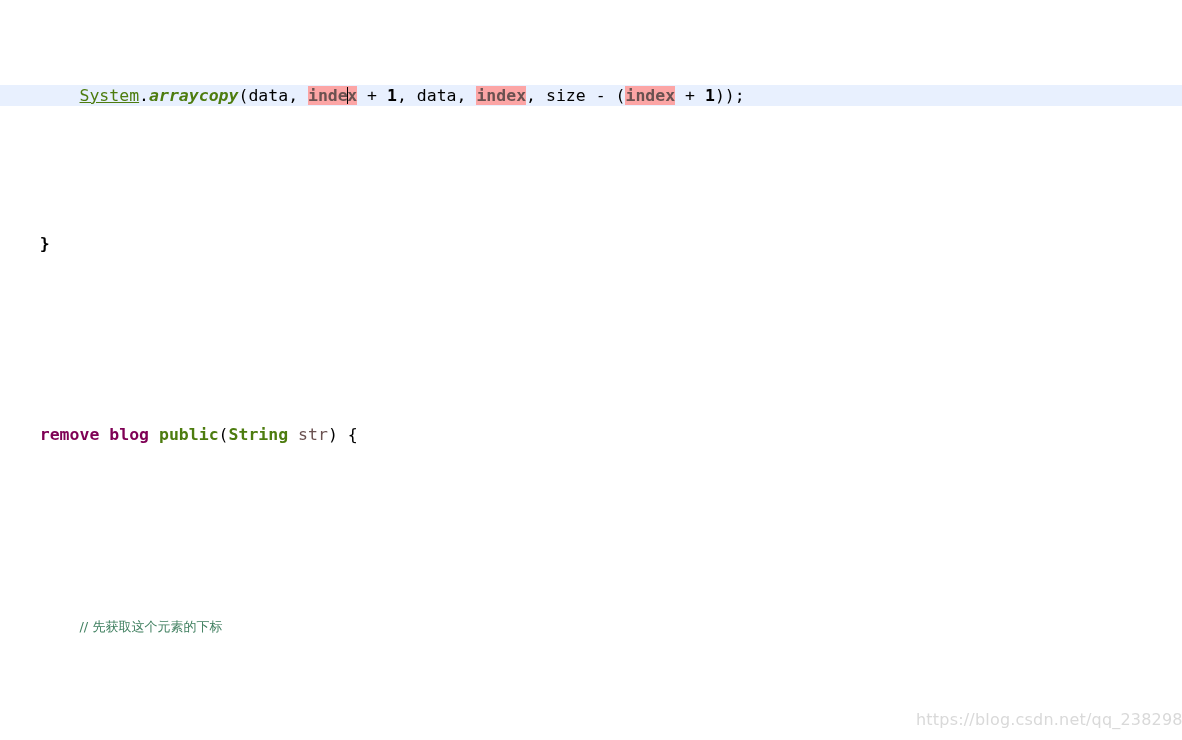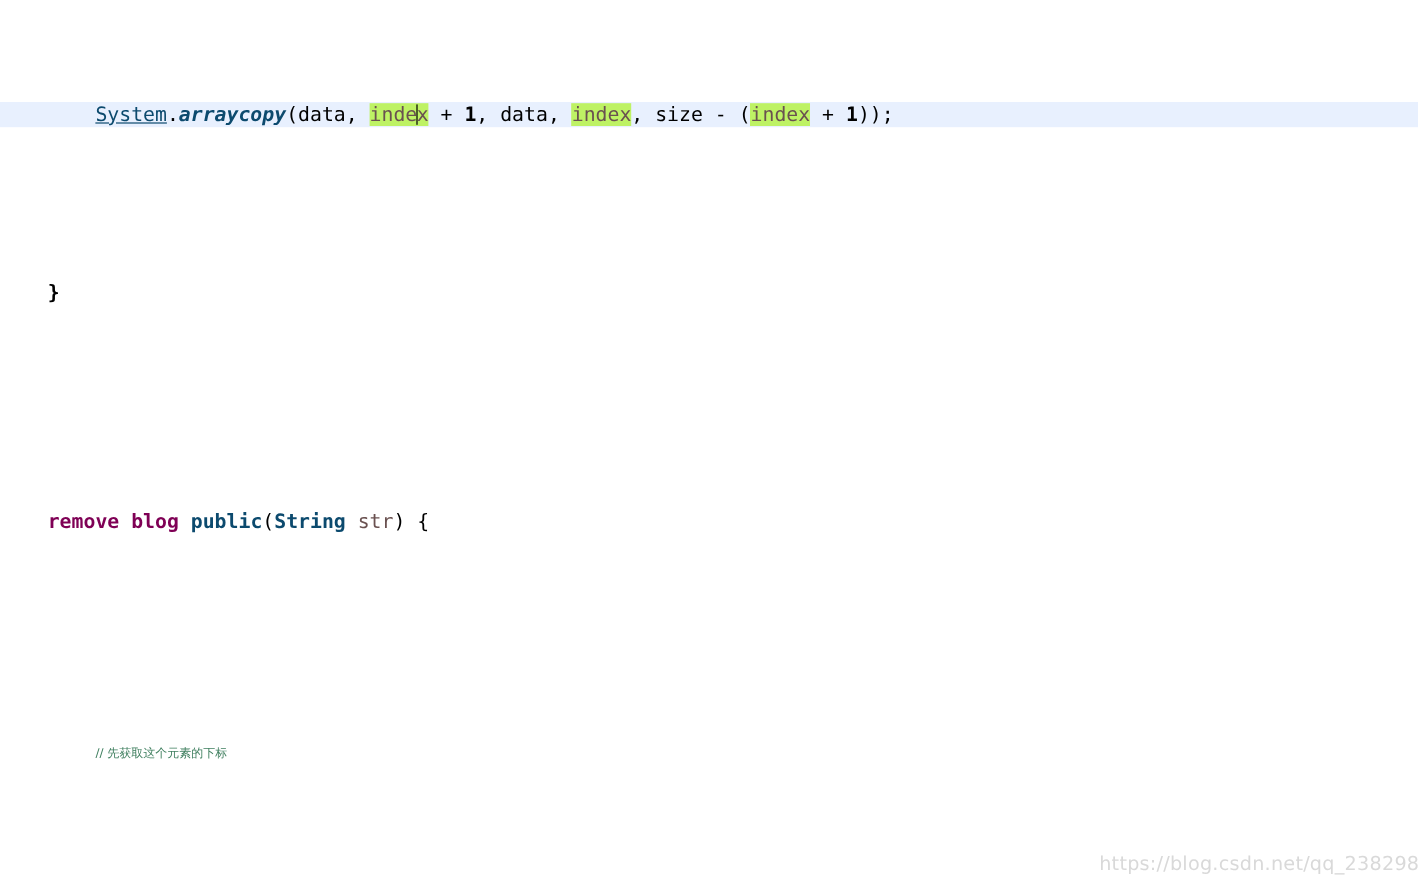--- a/index.html
+++ b/index.html
@@ -44,44 +44,45 @@
   
   .line.current {
     background: #e8f0fe;
   }
 
   
   .kw      { color: #7f0055; font-weight: bold; }   
   .field   { color: #000000; }                      
   .local   { color: #6a5150; }                      
   .cmt     { color: #3f7f5f; }                      
-  .plain   { color: #0c4a6e; }
+  .plain   { color: #4d7c0f; }
   .num     { color: #000000; font-weight: bold; }
   .static  { font-style: italic; }
   .link    { text-decoration: underline; }
   .op      { color: #000000; }
   .bold    { font-weight: bold; }
 
   
   .occ {
-    background: #bef264;
+    background: #fca5a5;
+    font-weight: bold;
   }
 
   
   .caret {
     display: inline-block;
     width: 0;
     border-left: 1.5px solid #000000;
     height: 17px;
     margin: 0 -0.75px;
     vertical-align: -3px;
   }
 
   
-  .cjk { font-family: "DejaVu Sans", "Liberation Sans", sans-serif; font-size: 10px; }
+  .cjk { font-family: "DejaVu Sans", "Liberation Sans", sans-serif; font-size: 13px; }
 
   
   #watermark {
     position: absolute;
     left: 916px;
     top: 710px;
     font-family: "DejaVu Sans", "Liberation Sans", sans-serif;
     font-size: 16px;
     color: #d9d9d9;
     letter-spacing: 0.2px;

